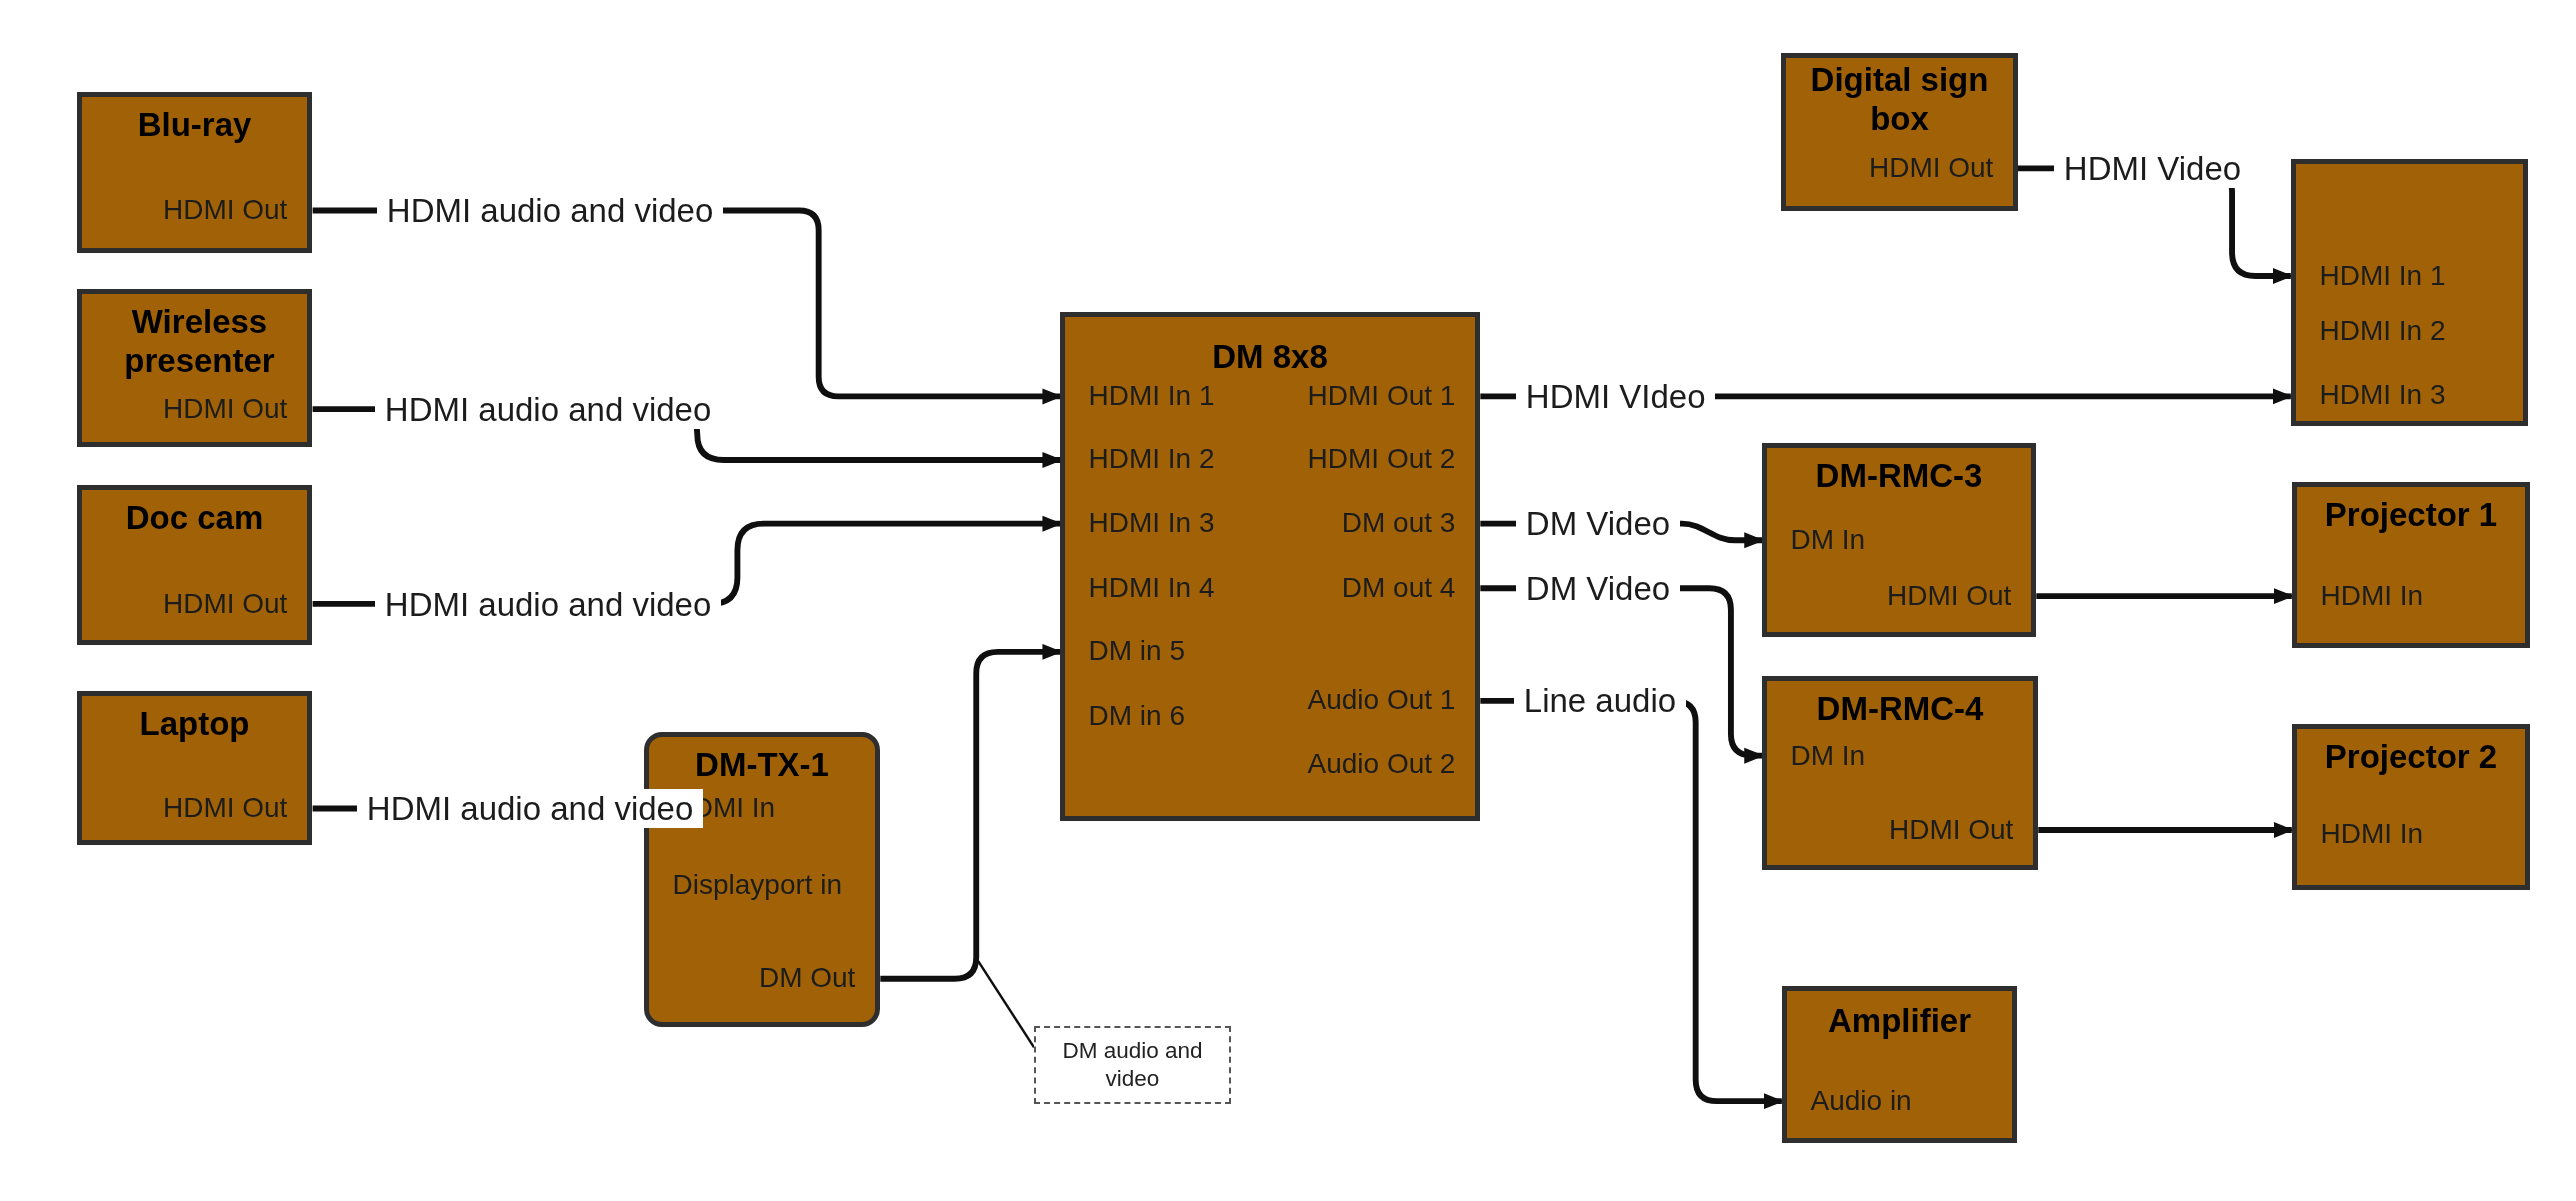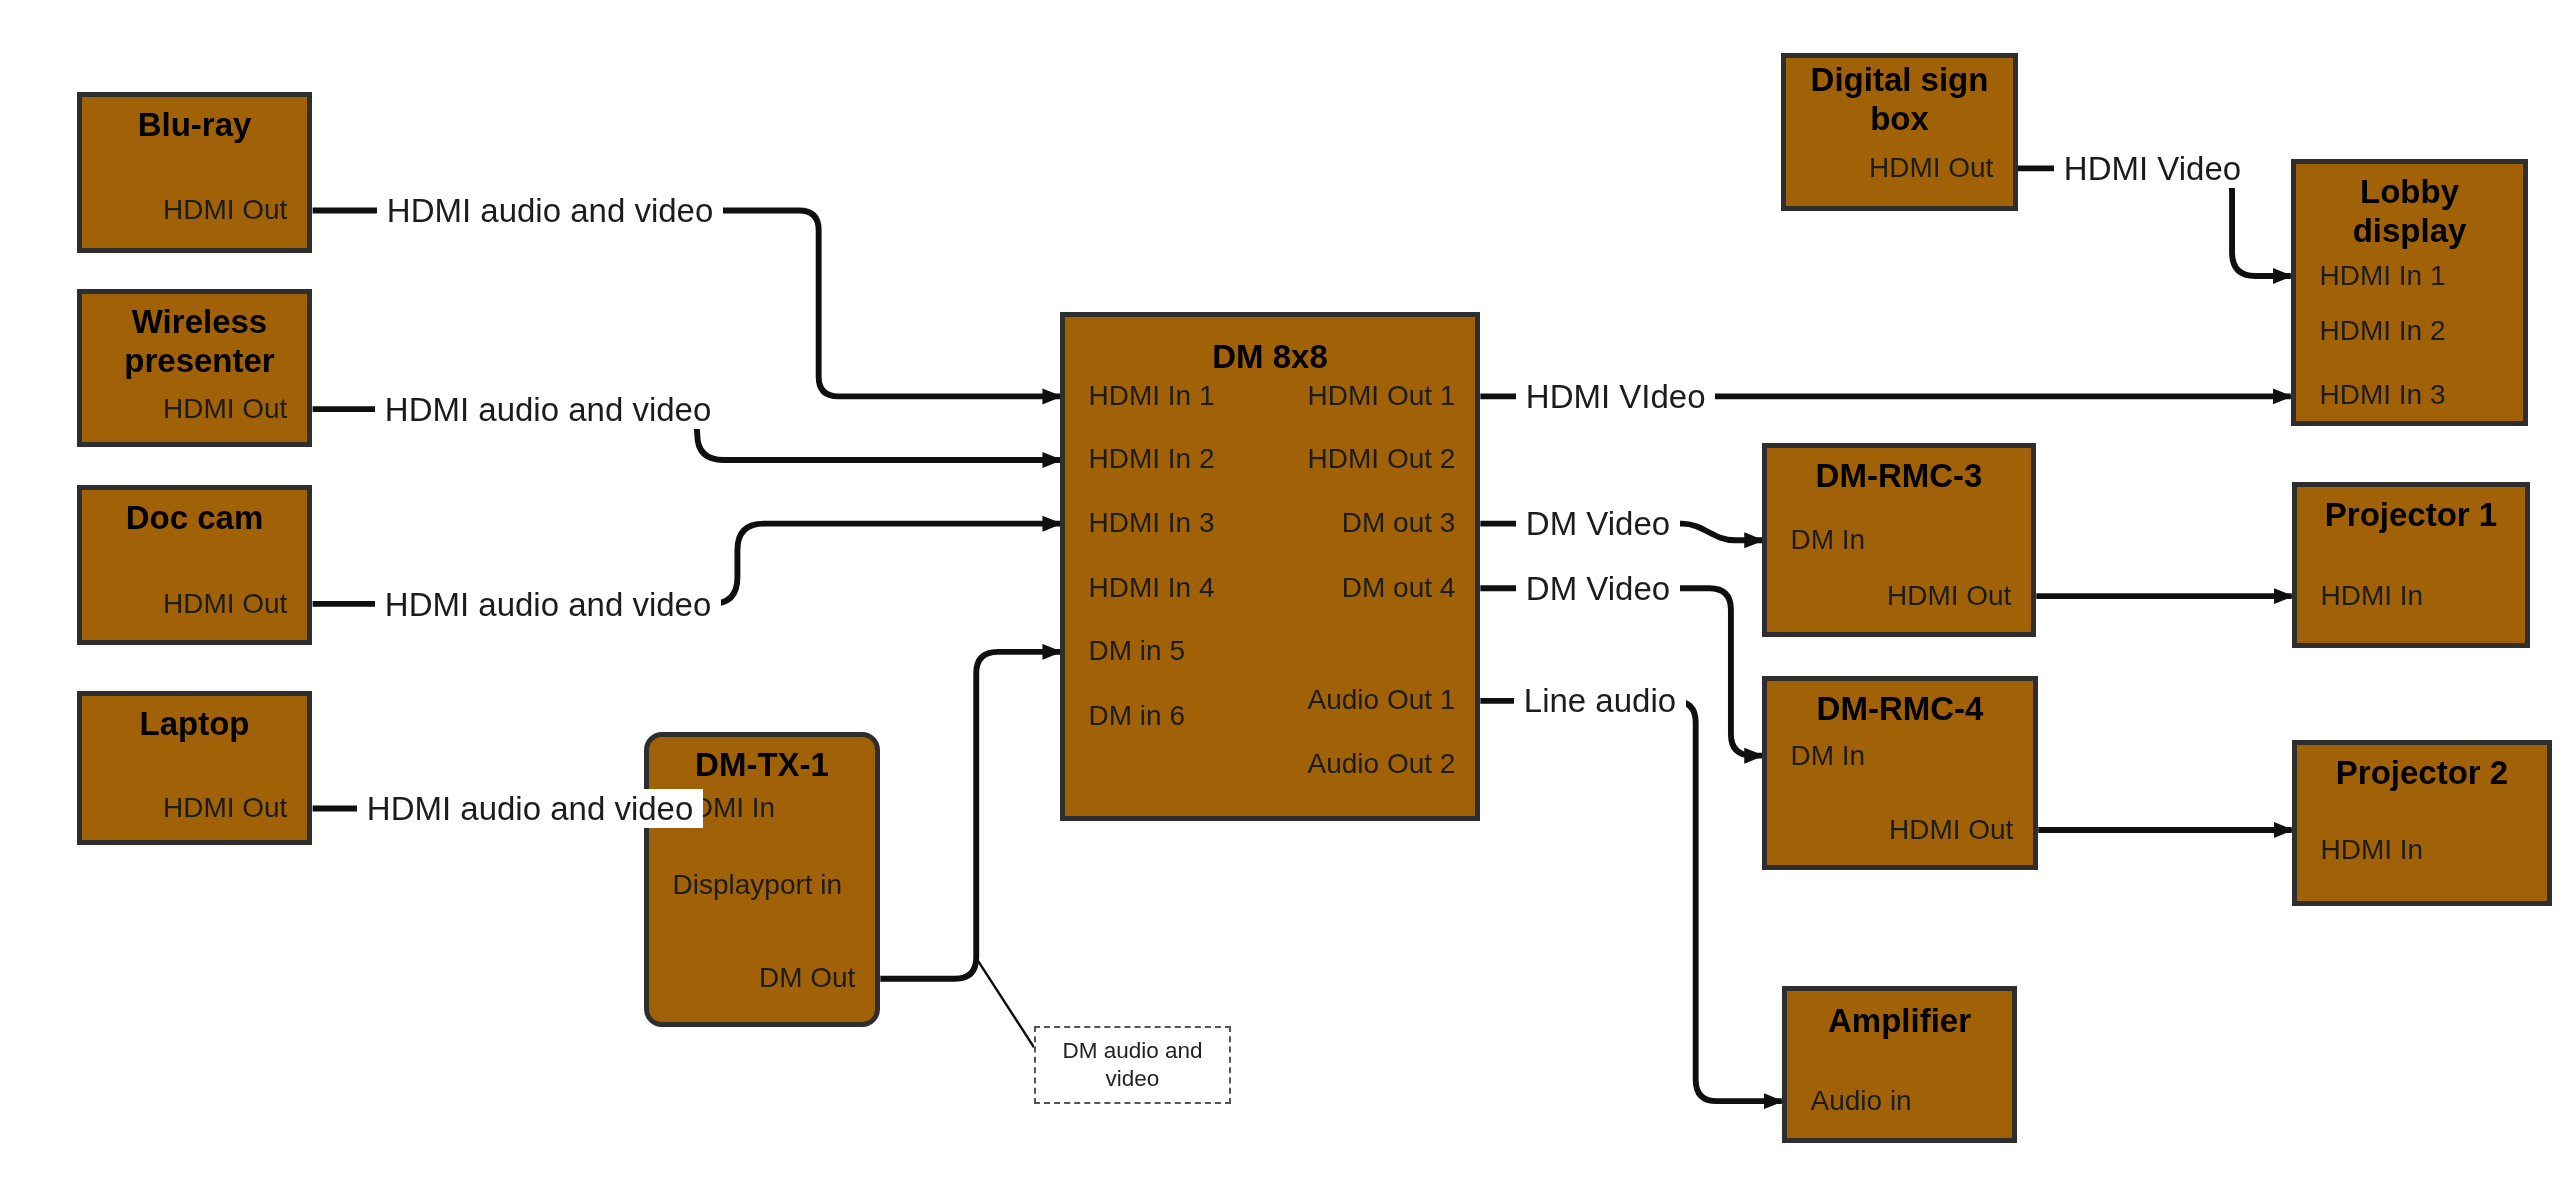--- a/index.html
+++ b/index.html
@@ -77,41 +77,39 @@
       <span class="port right" style="top: 251px;">DM out 4</span>
       <span class="port right" style="top: 363px;">Audio Out 1</span>
       <span class="port right" style="top: 427px;">Audio Out 2</span>
     </div>
     <div class="node" style="left: 1781px; top: 53px; width: 237px; height: 158px;">
       <div class="node-title" style="margin-top: 2px;">Digital sign
 box</div>
       <span class="port right" style="top: 90px;">HDMI Out</span>
     </div>
     <div class="node" style="left: 2291px; top: 159px; width: 237px; height: 267px;">
-      <div class="node-title" style="margin-top: 7.8px;">Lobby
-display</div>
       <span class="port left" style="top: 92px;">HDMI In 1</span>
       <span class="port left" style="top: 147px;">HDMI In 2</span>
       <span class="port left" style="top: 211px;">HDMI In 3</span>
     </div>
     <div class="node" style="left: 1762px; top: 443px; width: 274px; height: 194px;">
       <div class="node-title" style="margin-top: 7.8px;">DM-RMC-3</div>
       <span class="port left" style="top: 72px;">DM In</span>
       <span class="port right" style="top: 128px;">HDMI Out</span>
     </div>
     <div class="node" style="left: 2292px; top: 482px; width: 238px; height: 166px;">
       <div class="node-title" style="margin-top: 7.8px;">Projector 1</div>
       <span class="port left" style="top: 89px;">HDMI In</span>
     </div>
     <div class="node" style="left: 1762px; top: 676px; width: 276px; height: 194px;">
       <div class="node-title" style="margin-top: 7.8px;">DM-RMC-4</div>
       <span class="port left" style="top: 55px;">DM In</span>
       <span class="port right" style="top: 129px;">HDMI Out</span>
     </div>
-    <div class="node" style="left: 2292px; top: 740px; width: 260px; height: 166px;">
+    <div class="node" style="left: 2292px; top: 724px; width: 238px; height: 166px;">
       <div class="node-title" style="margin-top: 7.8px;">Projector 2</div>
       <span class="port left" style="top: 85px;">HDMI In</span>
     </div>
     <div class="node" style="left: 1782px; top: 986px; width: 235px; height: 157px;">
       <div class="node-title" style="margin-top: 9.8px;">Amplifier</div>
       <span class="port left" style="top: 90px;">Audio in</span>
     </div>
     <span class="edge-label" style="left: 377px; top: 191px;">HDMI audio and video</span>
     <span class="edge-label" style="left: 375px; top: 390px;">HDMI audio and video</span>
     <span class="edge-label" style="left: 375px; top: 585px;">HDMI audio and video</span>

